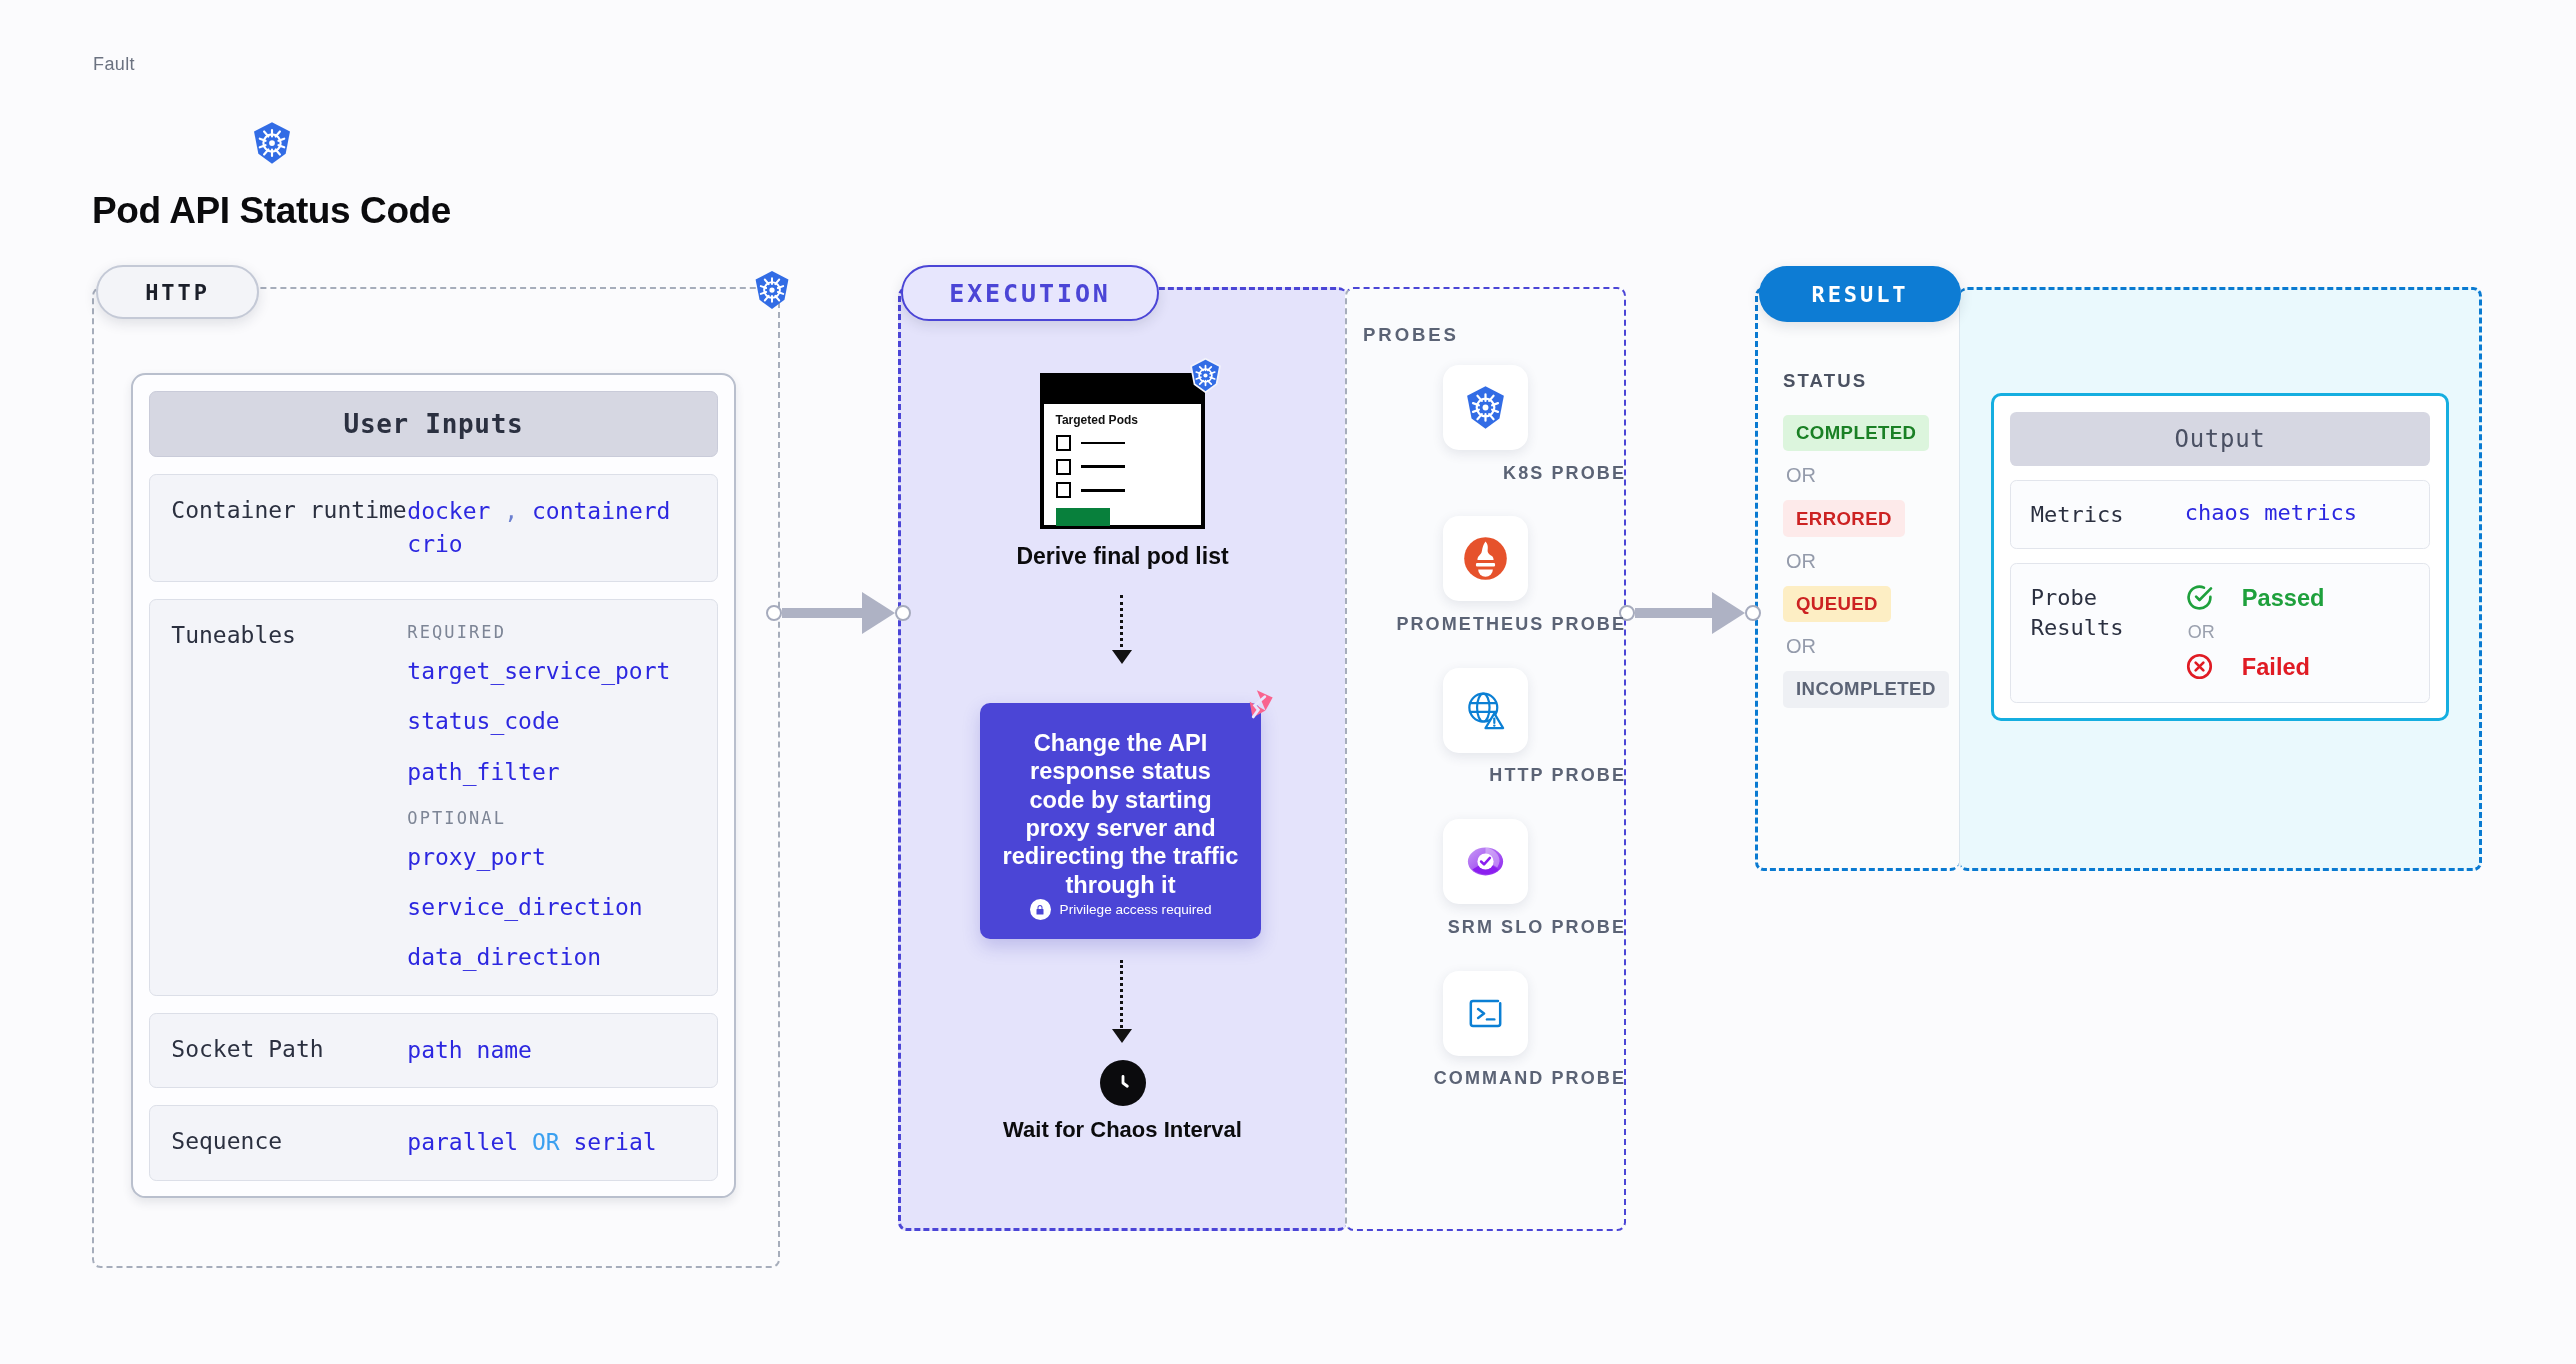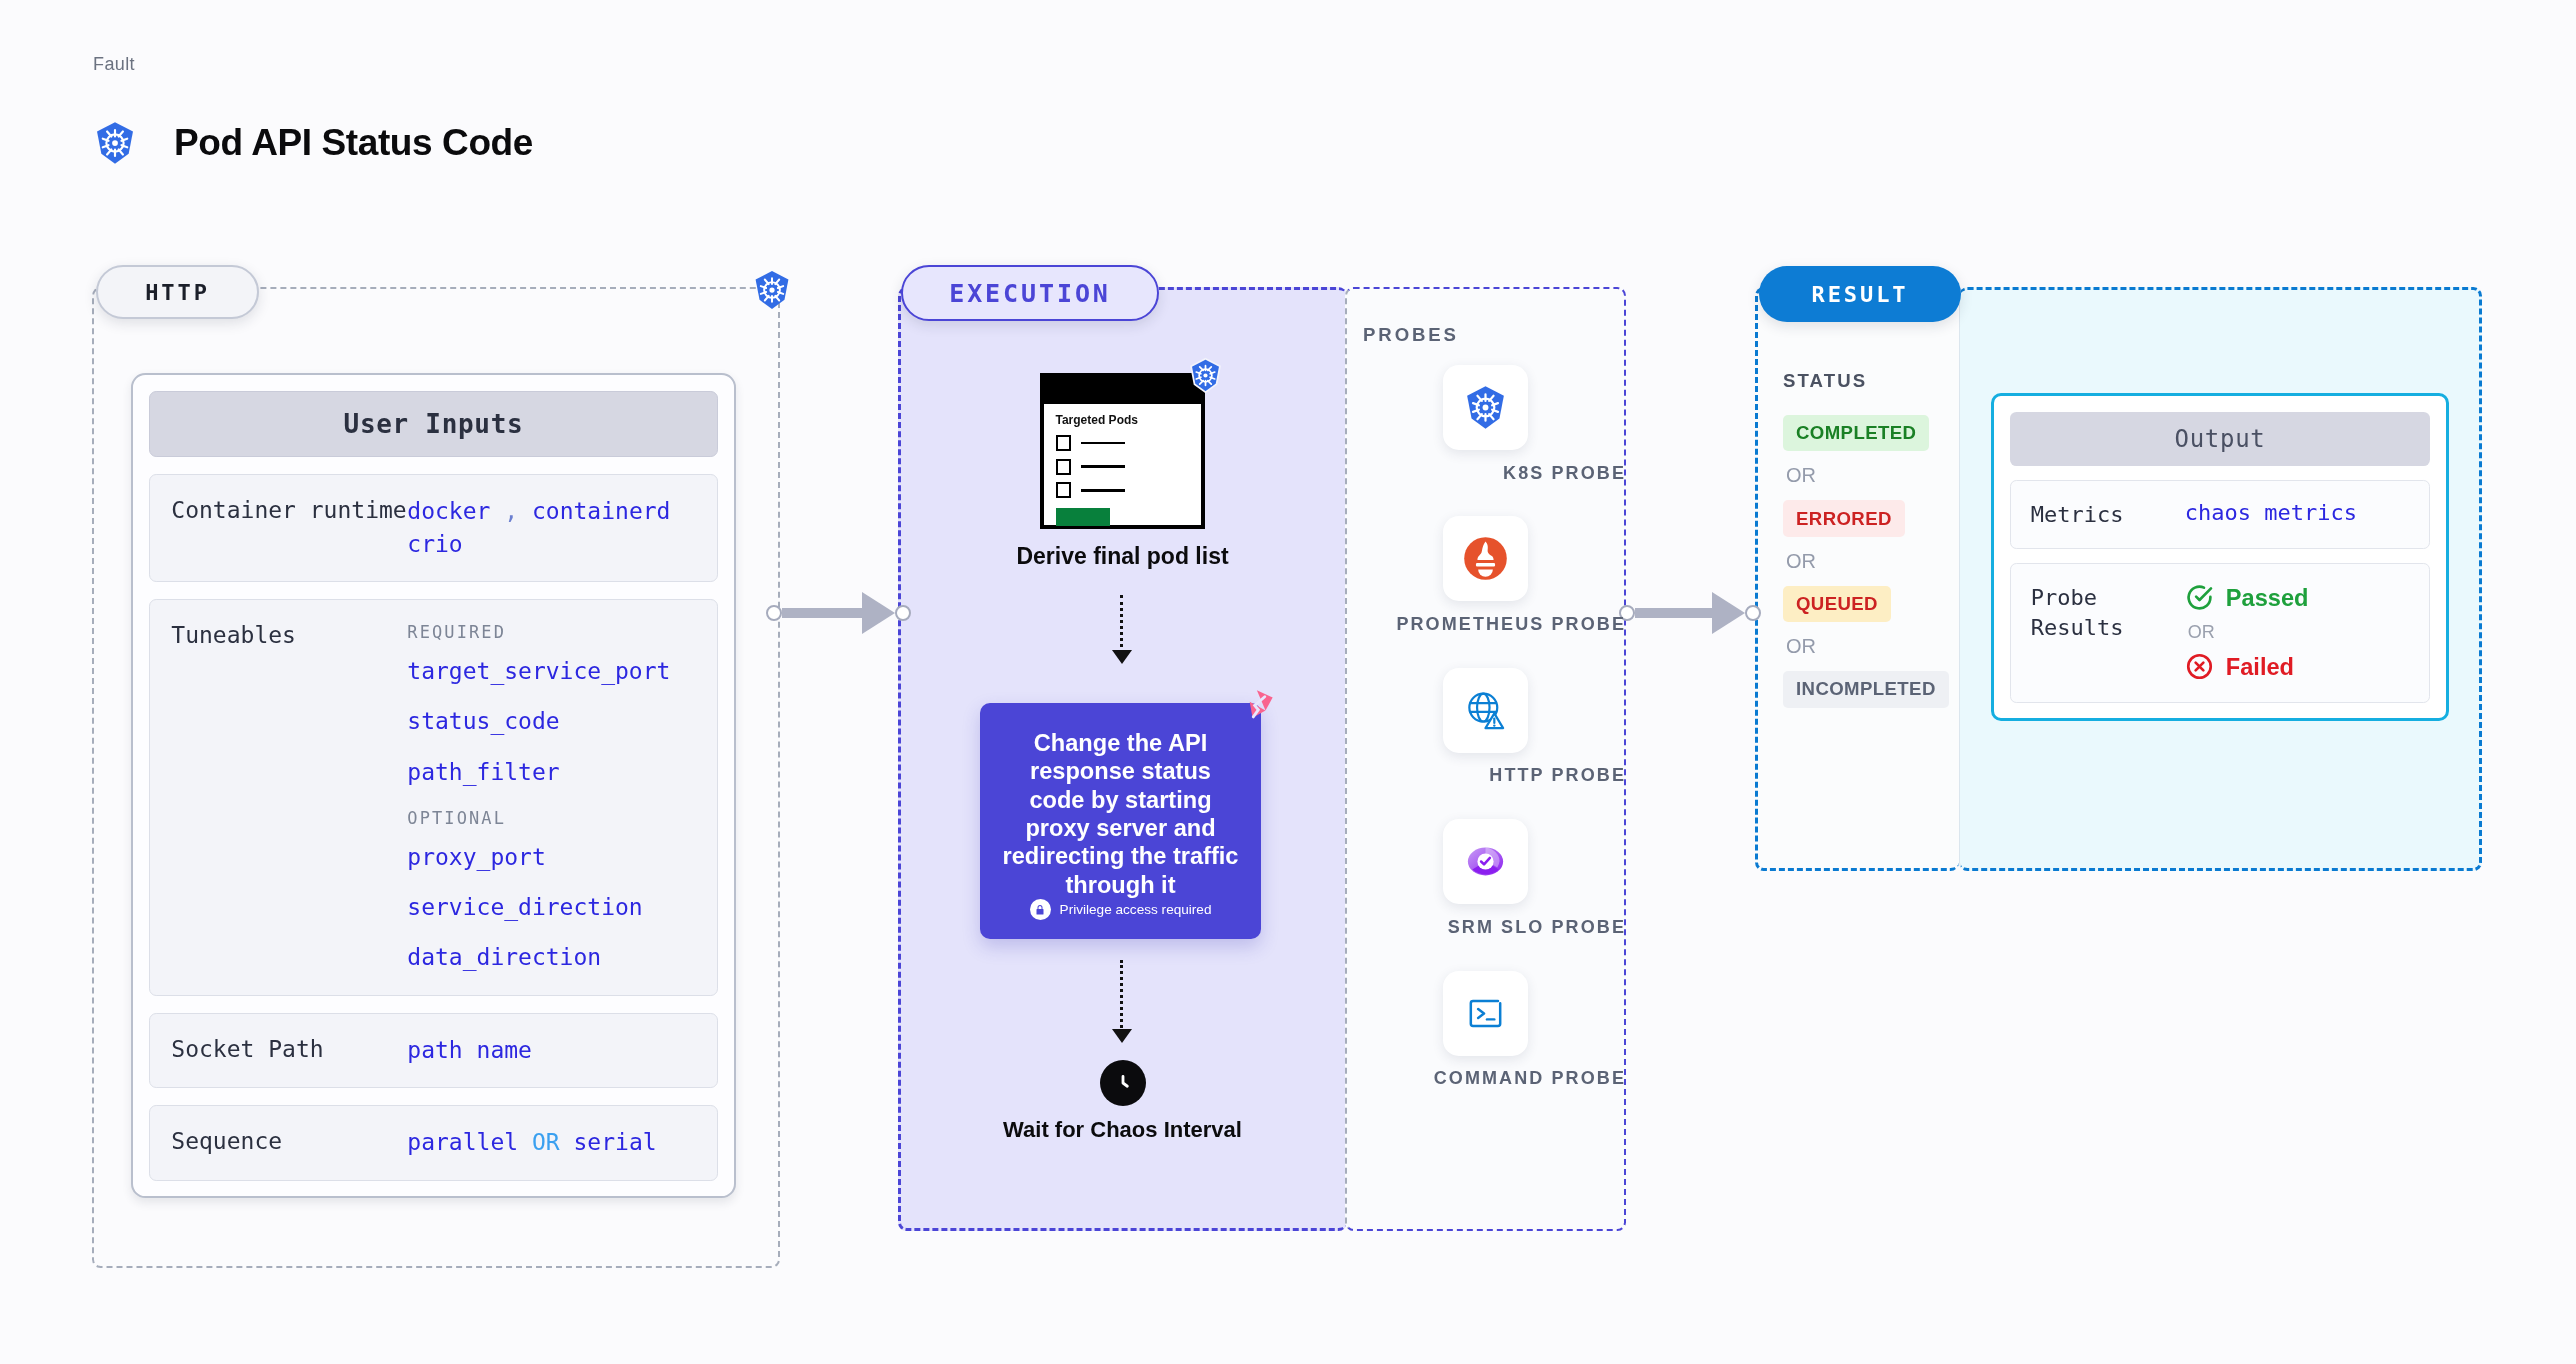--- a/index.html
+++ b/index.html
@@ -10,21 +10,21 @@
     overflow: hidden;
   }
   .stage { position: relative; width: 2576px; height: 1365px; }
 
   
   .fault-label {
     position: absolute; left: 93px; top: 54px;
     font-family: Liberation Sans, sans-serif;
     font-size: 18px; color: #6b7280; letter-spacing: 0.4px;
   }
-  .title-row { position: absolute; left: 92px; top: 120px; display: flex; align-items: center; gap: 36px; }
+  .title-row { position: absolute; left: 92px; top: 120px; display: flex; align-items: center; gap: 24px; flex-direction: column; }
   .title-text { font-size: 37px; font-weight: 700; color: #0b0b0d; letter-spacing: -0.4px; }
 
   
   .k8s { display: block; }
 
   
   .frame { position: absolute; border-radius: 8.6px; }
   .frame-tune {
     left: 92px; top: 287px; width: 688px; height: 981px;
     border: 2.9px dashed #a6adbb; background: transparent;
@@ -226,21 +226,21 @@
   }
   .out-block {
     margin-top: 14.3px; background: #fbfcfe; border: 1.4px solid #e2e5ec;
     border-radius: 6.4px; padding: 18.6px 20px; display: flex;
   }
   .out-label {
     font-family: "DejaVu Sans Mono", monospace; font-size: 22px; color: #2b3040;
     width: 154px; flex: 0 0 154px; line-height: 1.35;
   }
   .out-val-blue { font-family: "DejaVu Sans Mono", monospace; font-size: 22px; color: #2c27e0; }
-  .pr-row { display: flex; align-items: center; gap: 12px; }
+  .pr-row { display: flex; align-items: center; gap: 28px; }
   .pr-pass { font-size: 23.6px; font-weight: 700; color: #1ea03c; }
   .pr-fail { font-size: 23.6px; font-weight: 700; color: #e01b24; }
   .pr-or { font-size: 18px; color: #9aa0ae; margin: 8.6px 0 8.6px 2.9px; }
 </style>
 </head>
 <body>
 
 <div class="stage">
 
   <div class="fault-label">Fault</div>

